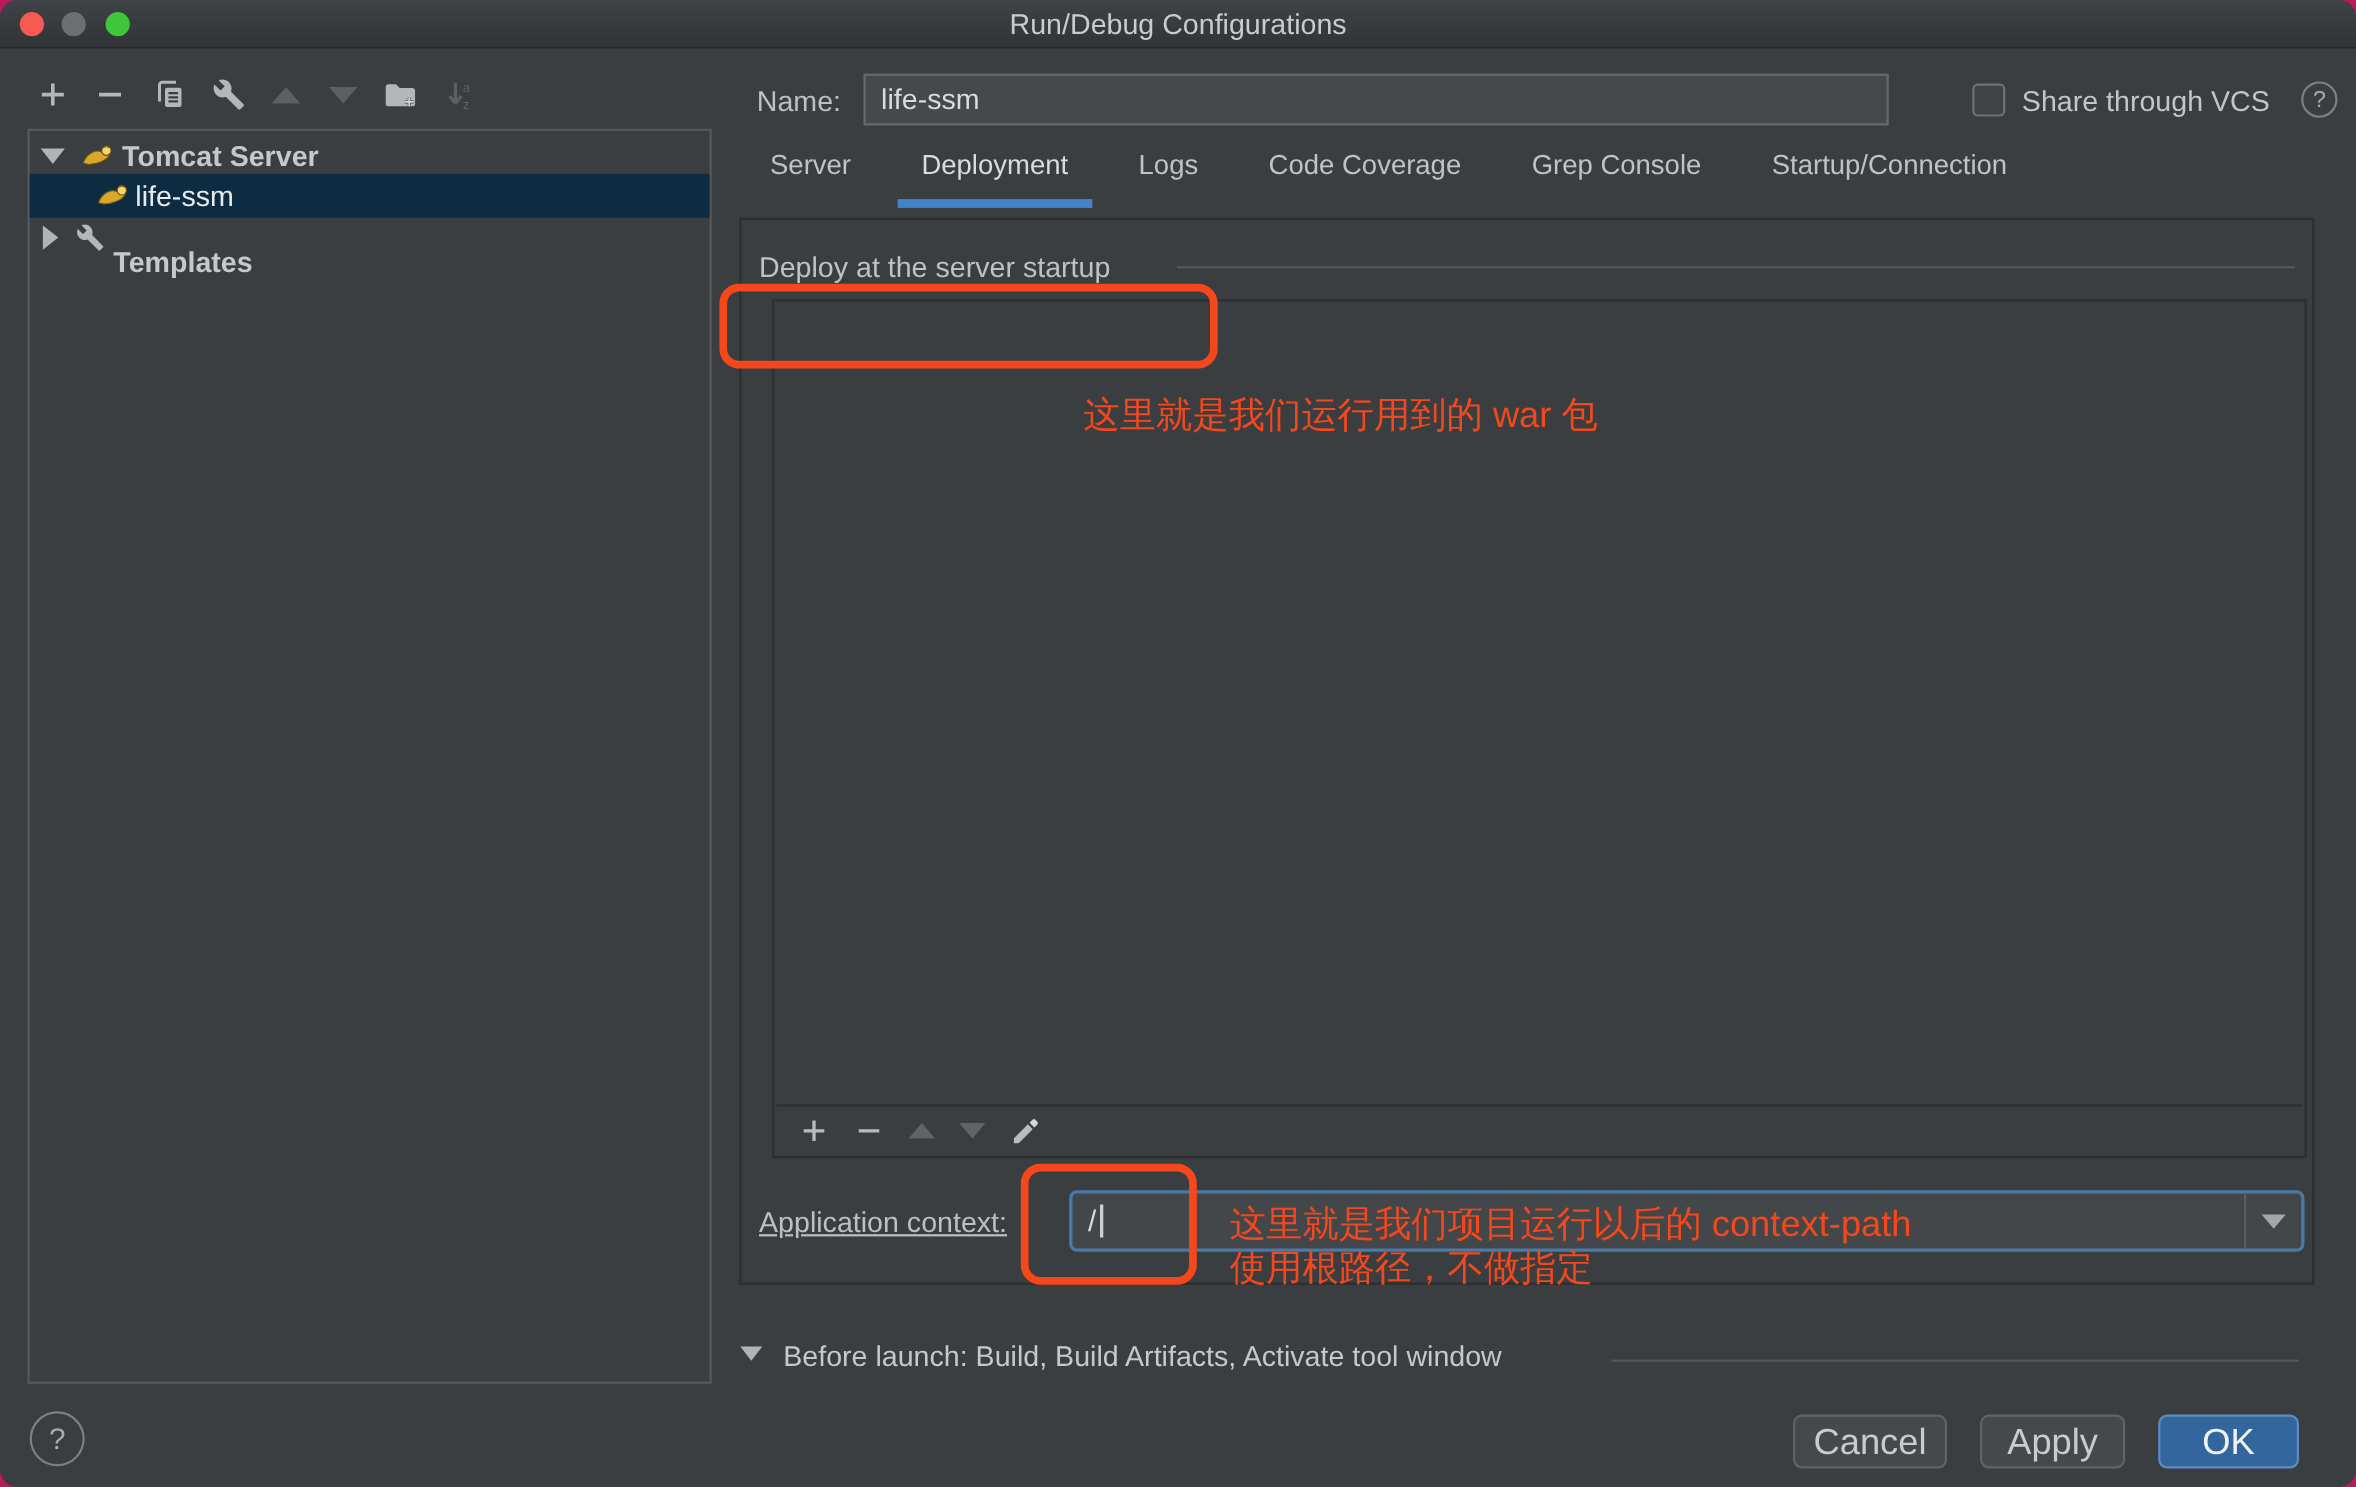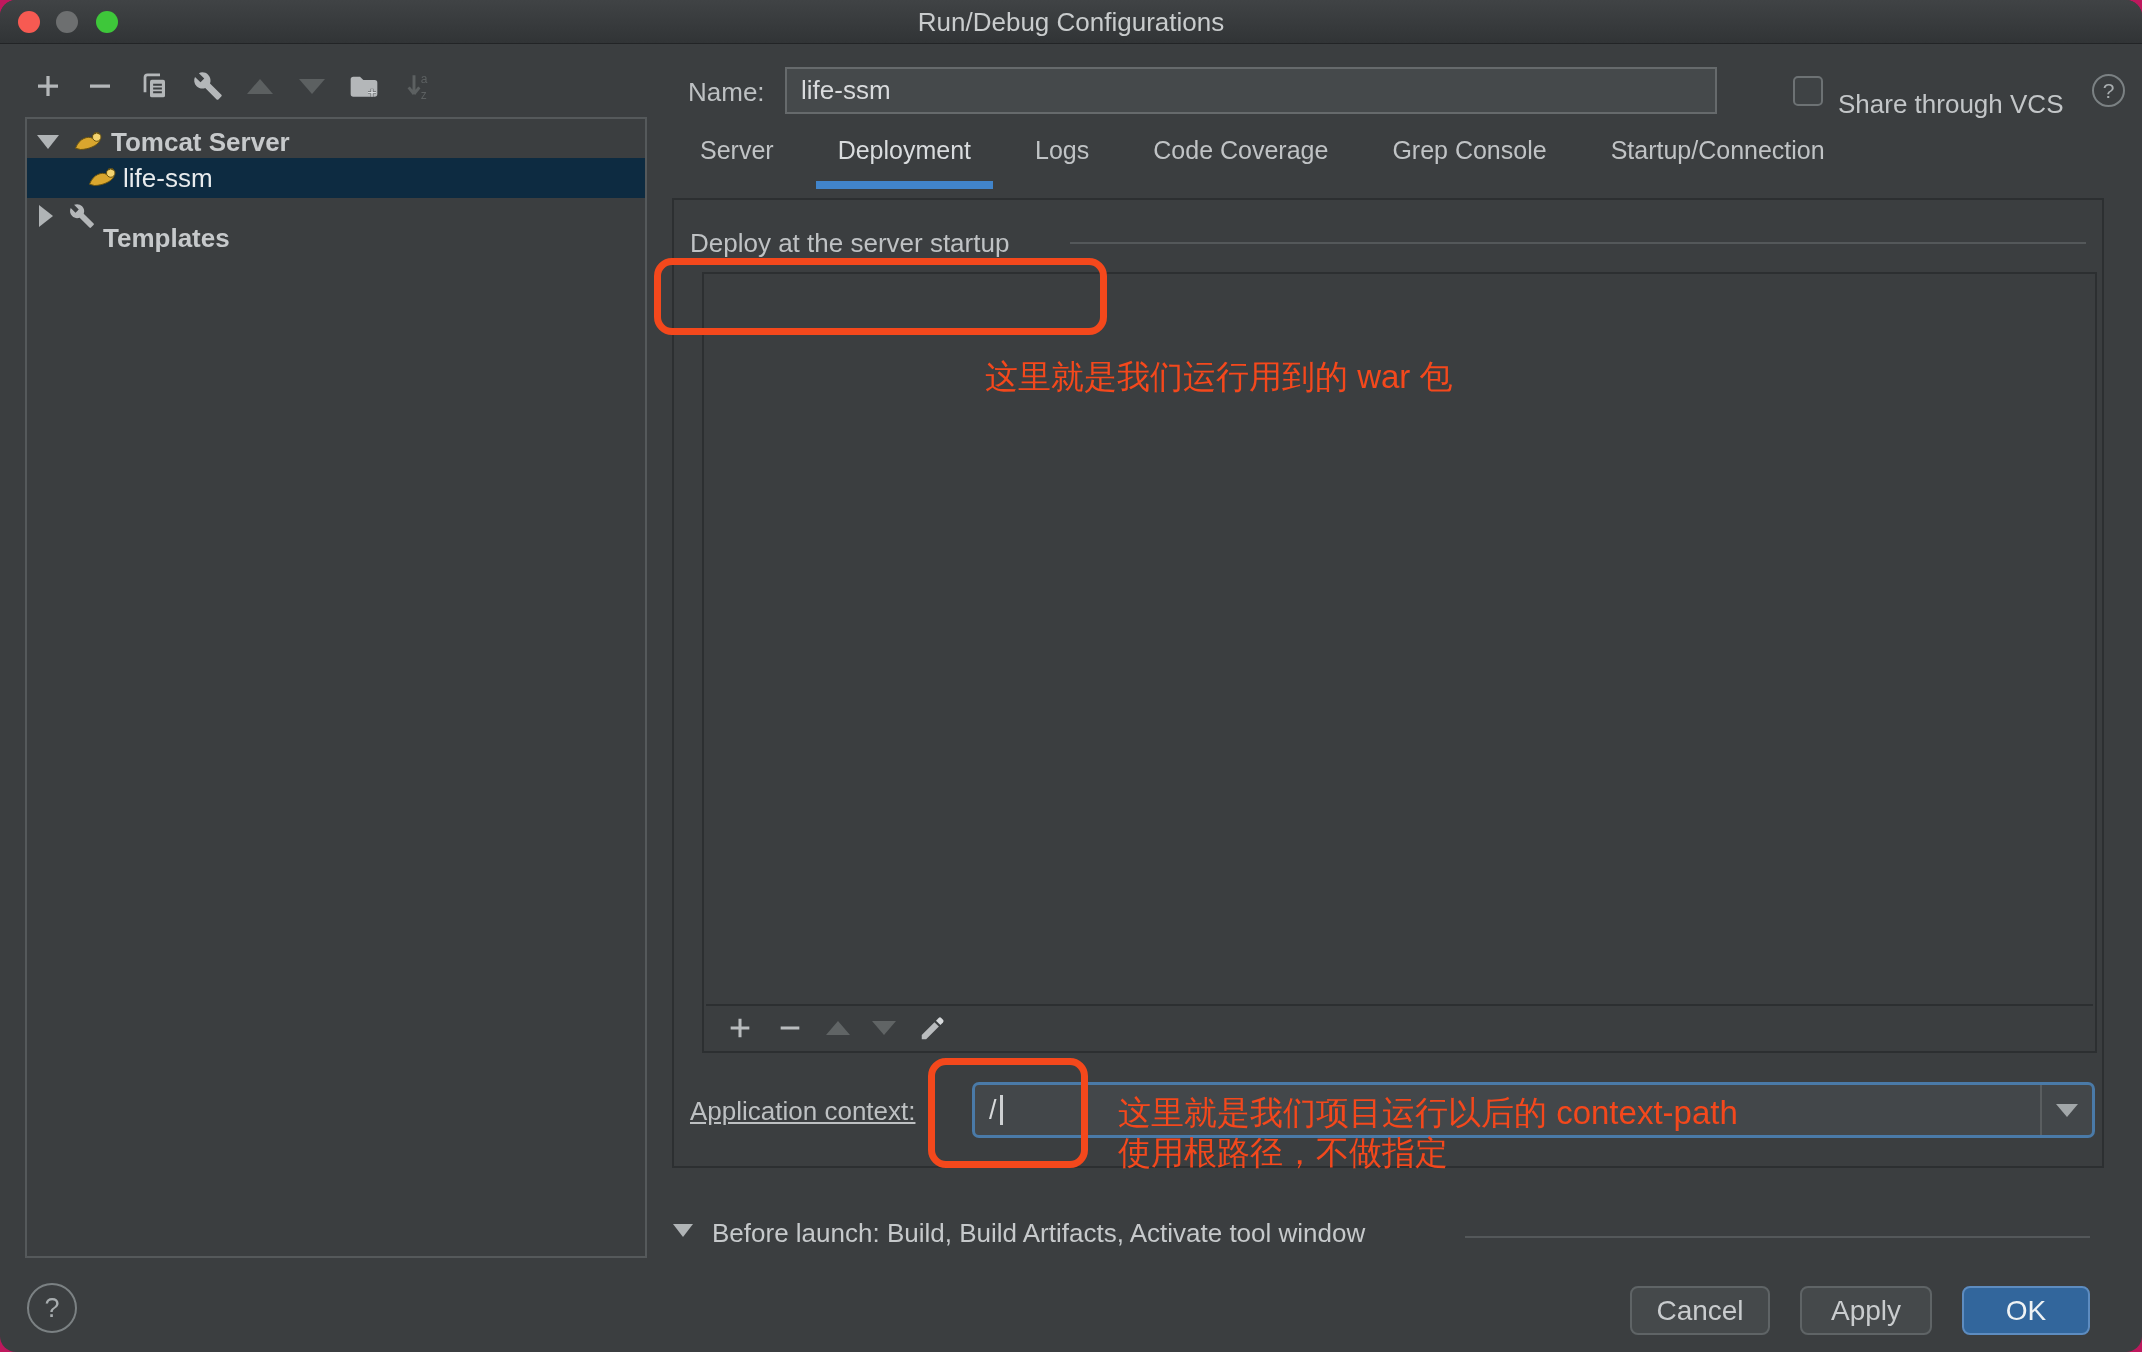--- a/index.html
+++ b/index.html
@@ -70,21 +70,21 @@
   
   .ann-box{position:absolute;border:7px solid #f4481c;border-radius:18px;background:transparent;}
   .ann-text{position:absolute;color:#f4481c;font-size:33px;white-space:nowrap;}
 
   
   .bl-tri{width:0;height:0;border-left:10px solid transparent;border-right:10px solid transparent;
           border-top:13px solid #b0b4b6;}
 
   
   .btn{position:absolute;top:1286px;height:49px;border-radius:8px;background:#45494b;border:2px solid #5f6466;
-       color:#c9ccce;font-size:28px;display:flex;align-items:center;justify-content:center;}
+       color:#c9ccce;font-size:33px;display:flex;align-items:center;justify-content:center;}
   .btn.primary{background:#32669c;border-color:#5d8cc0;color:#eef2f4;}
 </style>
 </head>
 <body>
 
 <div class="screen">
 <div class="window">
 
   <div class="titlebar">
     <div class="light" style="left:18px;background:#f75a52;"></div>
@@ -159,21 +159,21 @@
       <svg width="26" height="26" viewBox="0 0 24 24" style="margin-left:16px;">
         <path d="M22.7 19l-9.1-9.1c.9-2.3.4-5-1.5-6.9-2-2-5-2.4-7.4-1.3L9 6 6 9 1.6 4.7C.4 7.1.9 10.1 2.9 12.1c1.9 1.9 4.6 2.4 6.9 1.5l9.1 9.1c.4.4 1 .4 1.4 0l2.3-2.3c.5-.4.5-1.1.1-1.4z" fill="#b4b7b9"></path>
       </svg>
       <span class="tree-label bold" style="margin-left:8px;margin-top:44px;">Templates</span>
     </div>
   </div>
 
   <span class="label" style="position:absolute;left:688px;top:77px;">Name:</span>
   <input class="name-input" value="life-ssm" style="">
   <div class="checkbox"></div>
-  <span class="label" style="position:absolute;left:1838px;top:89px;color:#c3c6c8;">Share through VCS</span>
+  <span class="label" style="position:absolute;left:1838px;top:77px;color:#c3c6c8;">Share through VCS</span>
   <div class="help-circle" style="position:absolute;left:2092px;top:74px;width:33px;height:33px;font-size:21px;">
     <span>?</span>
   </div>
 
   <div class="tabs">
     <div class="tab"><span>Server</span></div>
     <div class="tab active"><span>Deployment</span><div class="underline"></div></div>
     <div class="tab"><span>Logs</span></div>
     <div class="tab"><span>Code Coverage</span></div>
     <div class="tab"><span>Grep Console</span></div>

